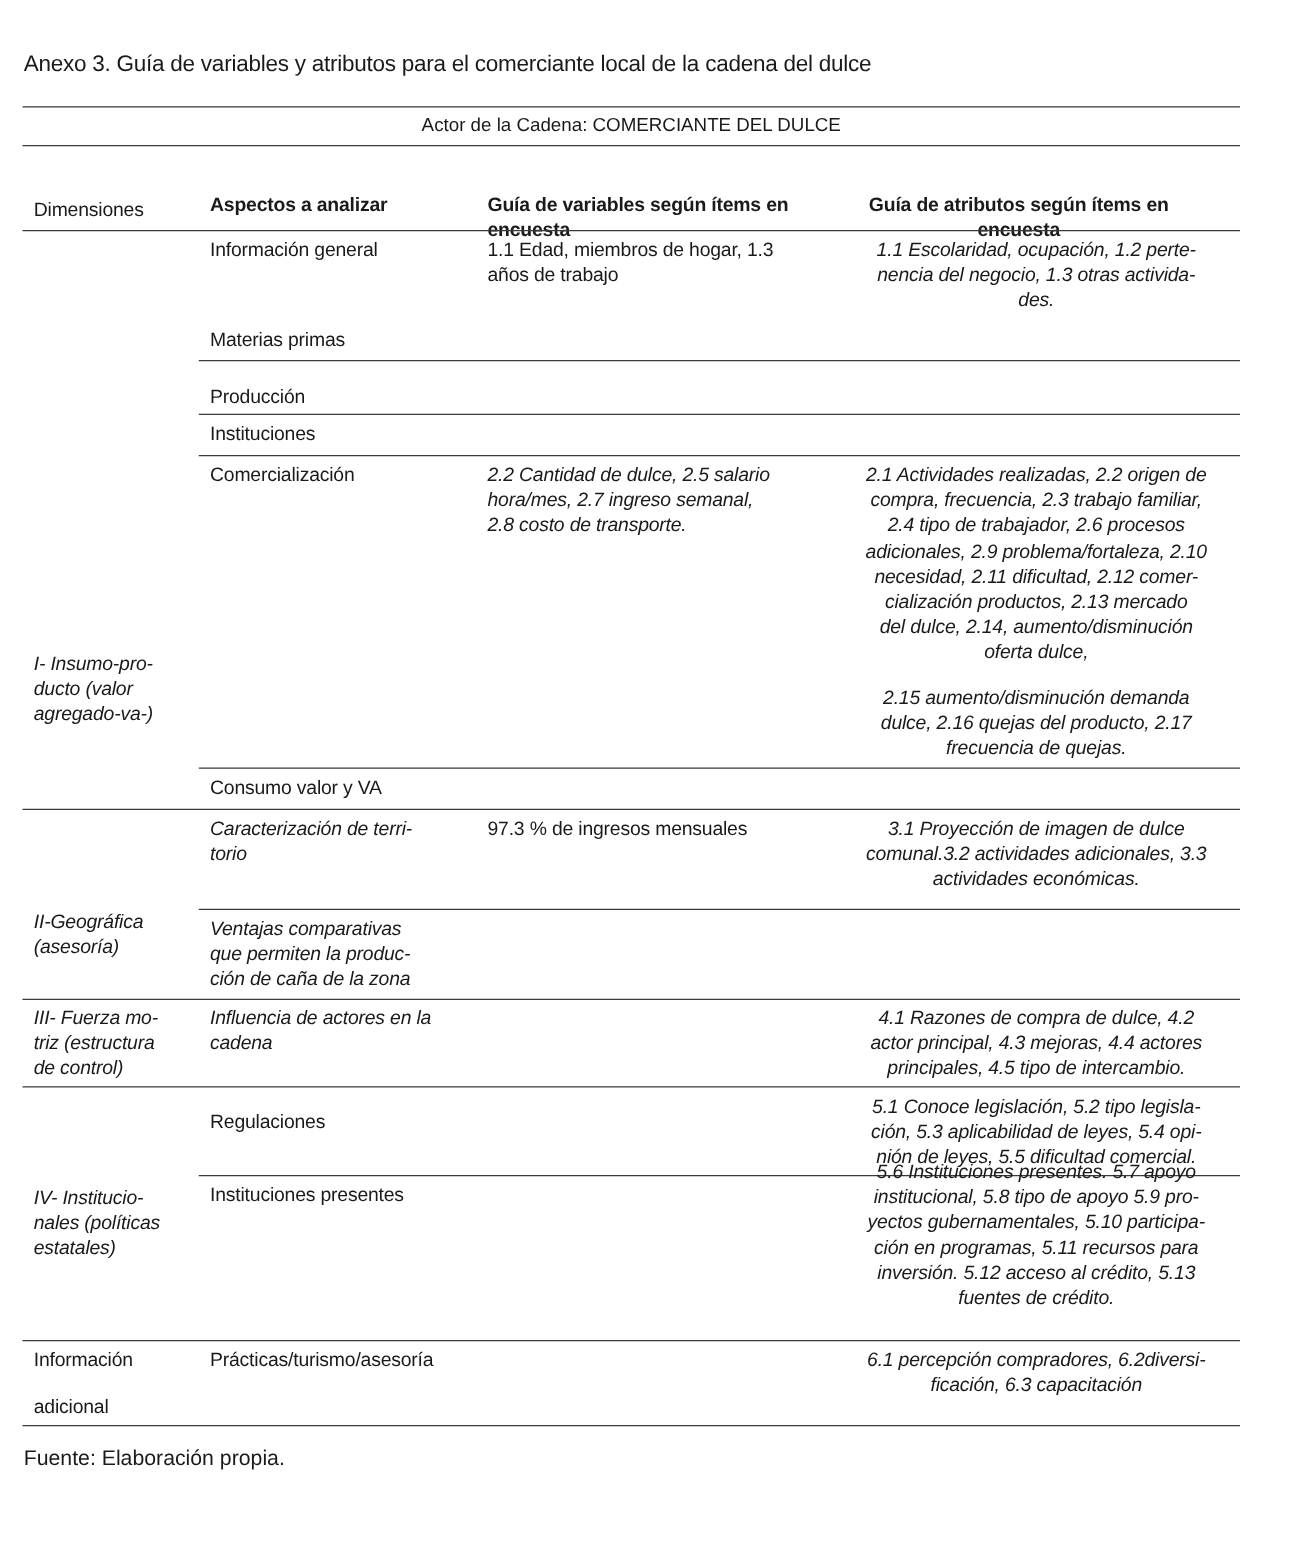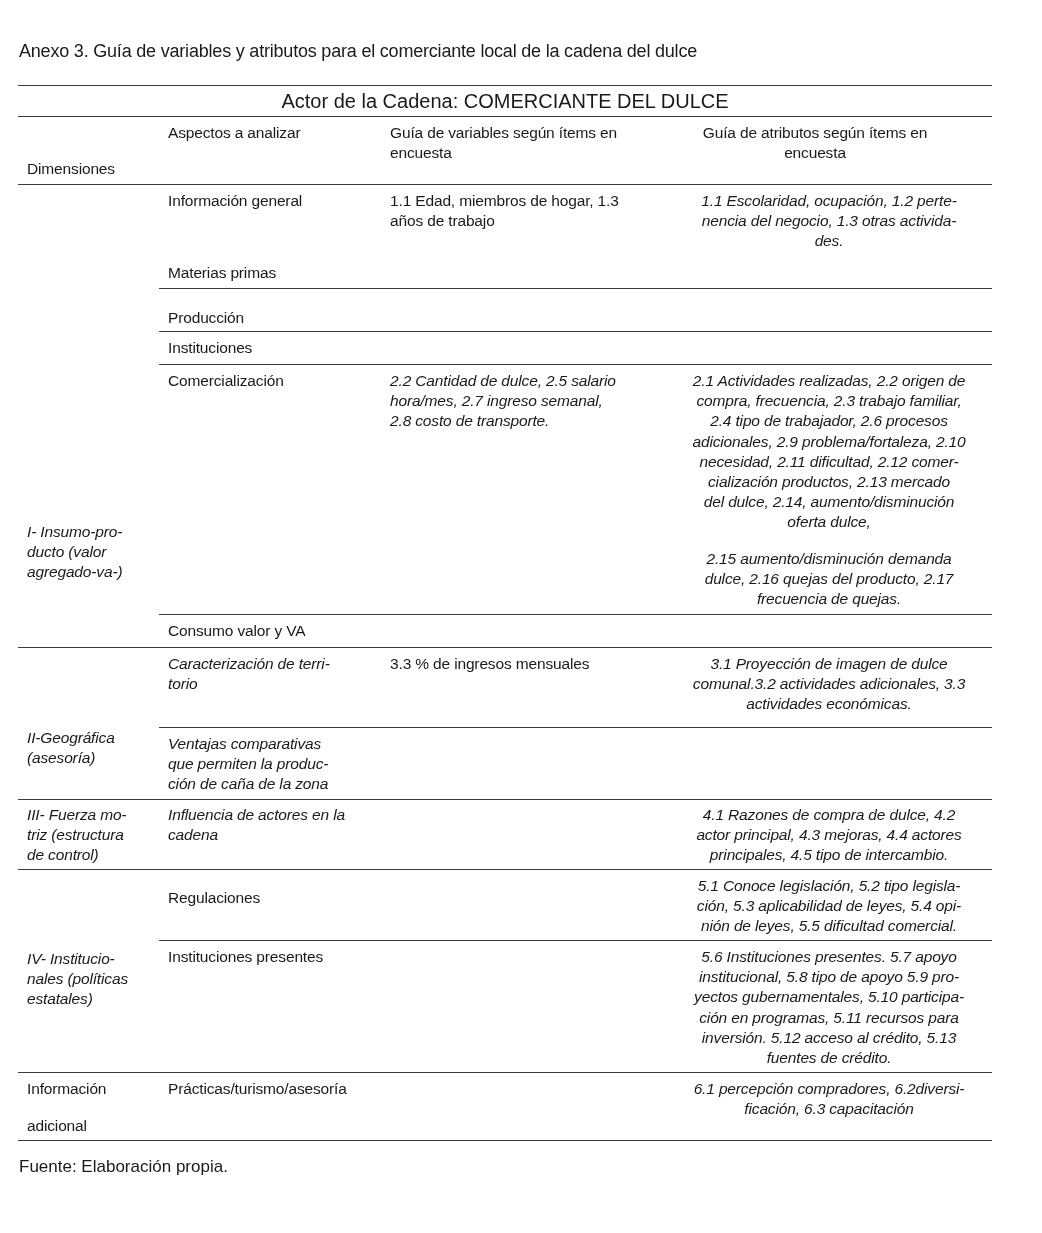--- a/index.html
+++ b/index.html
@@ -18,24 +18,24 @@
   .full { left: 18px; width: 974px; }
   .inner { left: 159px; width: 833px; }
   .cell {
     position: absolute; font-size: 15.5px; line-height: 20.2px;
     letter-spacing: -0.15px;
   }
   .c-dim { left: 27px; width: 128px; }
   .c-asp { left: 168px; width: 210px; }
   .c-var { left: 390px; width: 268px; }
   .c-att { left: 670px; width: 318px; text-align: center; }
-  .bold { font-weight: normal; }
+  .bold { font-weight: bold; margin-top: 32px; }
   .actor {
     position: absolute; left: 18px; width: 974px; top: 91px;
-    text-align: center; font-size: 20px; line-height: 20px;
+    text-align: center; font-size: 15px; line-height: 20px;
   }
   .source {
     position: absolute; left: 19px; top: 1157px; font-size: 17px;
   }
   .pre { white-space: pre-line; font-style: italic; }
 </style>
 </head>
 <body>
 
 <div class="title">Anexo 3. Guía de variables y atributos para el comerciante local de la cadena del dulce</div>
@@ -89,21 +89,21 @@
   <div class="hline inner" style="top:614px"></div>
 
   <div class="cell c-asp" style="top:621px">Consumo valor y VA</div>
   <div class="hline full" style="top:647px"></div>
 
   <div class="cell c-dim pre" style="top:728px">II-Geográfica
 (asesoría)</div>
 
   <div class="cell c-asp pre" style="top:654px">Caracterización de terri-
 torio</div>
-  <div class="cell c-var" style="top:654px">3.3 % de ingresos mensuales</div>
+  <div class="cell c-var" style="top:654px">97.3 % de ingresos mensuales</div>
   <div class="cell c-att pre" style="top:654px">3.1 Proyección de imagen de dulce
 comunal.3.2 actividades adicionales, 3.3
 actividades económicas.</div>
   <div class="hline inner" style="top:727px"></div>
 
   <div class="cell c-asp pre" style="top:734px">Ventajas comparativas
 que permiten la produc-
 ción de caña de la zona</div>
   <div class="hline full" style="top:799px"></div>
 
@@ -121,21 +121,21 @@
 nales (políticas
 estatales)</div>
 
   <div class="cell c-asp" style="top:888px">Regulaciones</div>
   <div class="cell c-att pre" style="top:876px">5.1 Conoce legislación, 5.2 tipo legisla-
 ción, 5.3 aplicabilidad de leyes, 5.4 opi-
 nión de leyes, 5.5 dificultad comercial.</div>
   <div class="hline inner" style="top:940px"></div>
 
   <div class="cell c-asp" style="top:947px">Instituciones presentes</div>
-  <div class="cell c-att pre" style="top:947px">5.6 Instituciones presentes. 5.7 apoyo
+  <div class="cell c-att pre" style="top:928px">5.6 Instituciones presentes. 5.7 apoyo
 institucional, 5.8 tipo de apoyo 5.9 pro-
 yectos gubernamentales, 5.10 participa-
 ción en programas, 5.11 recursos para
 inversión. 5.12 acceso al crédito, 5.13
 fuentes de crédito.</div>
   <div class="hline full" style="top:1072px"></div>
 
   <div class="cell c-dim" style="top:1079px">Información</div>
   <div class="cell c-dim" style="top:1116px">adicional</div>
   <div class="cell c-asp" style="top:1079px">Prácticas/turismo/asesoría</div>

